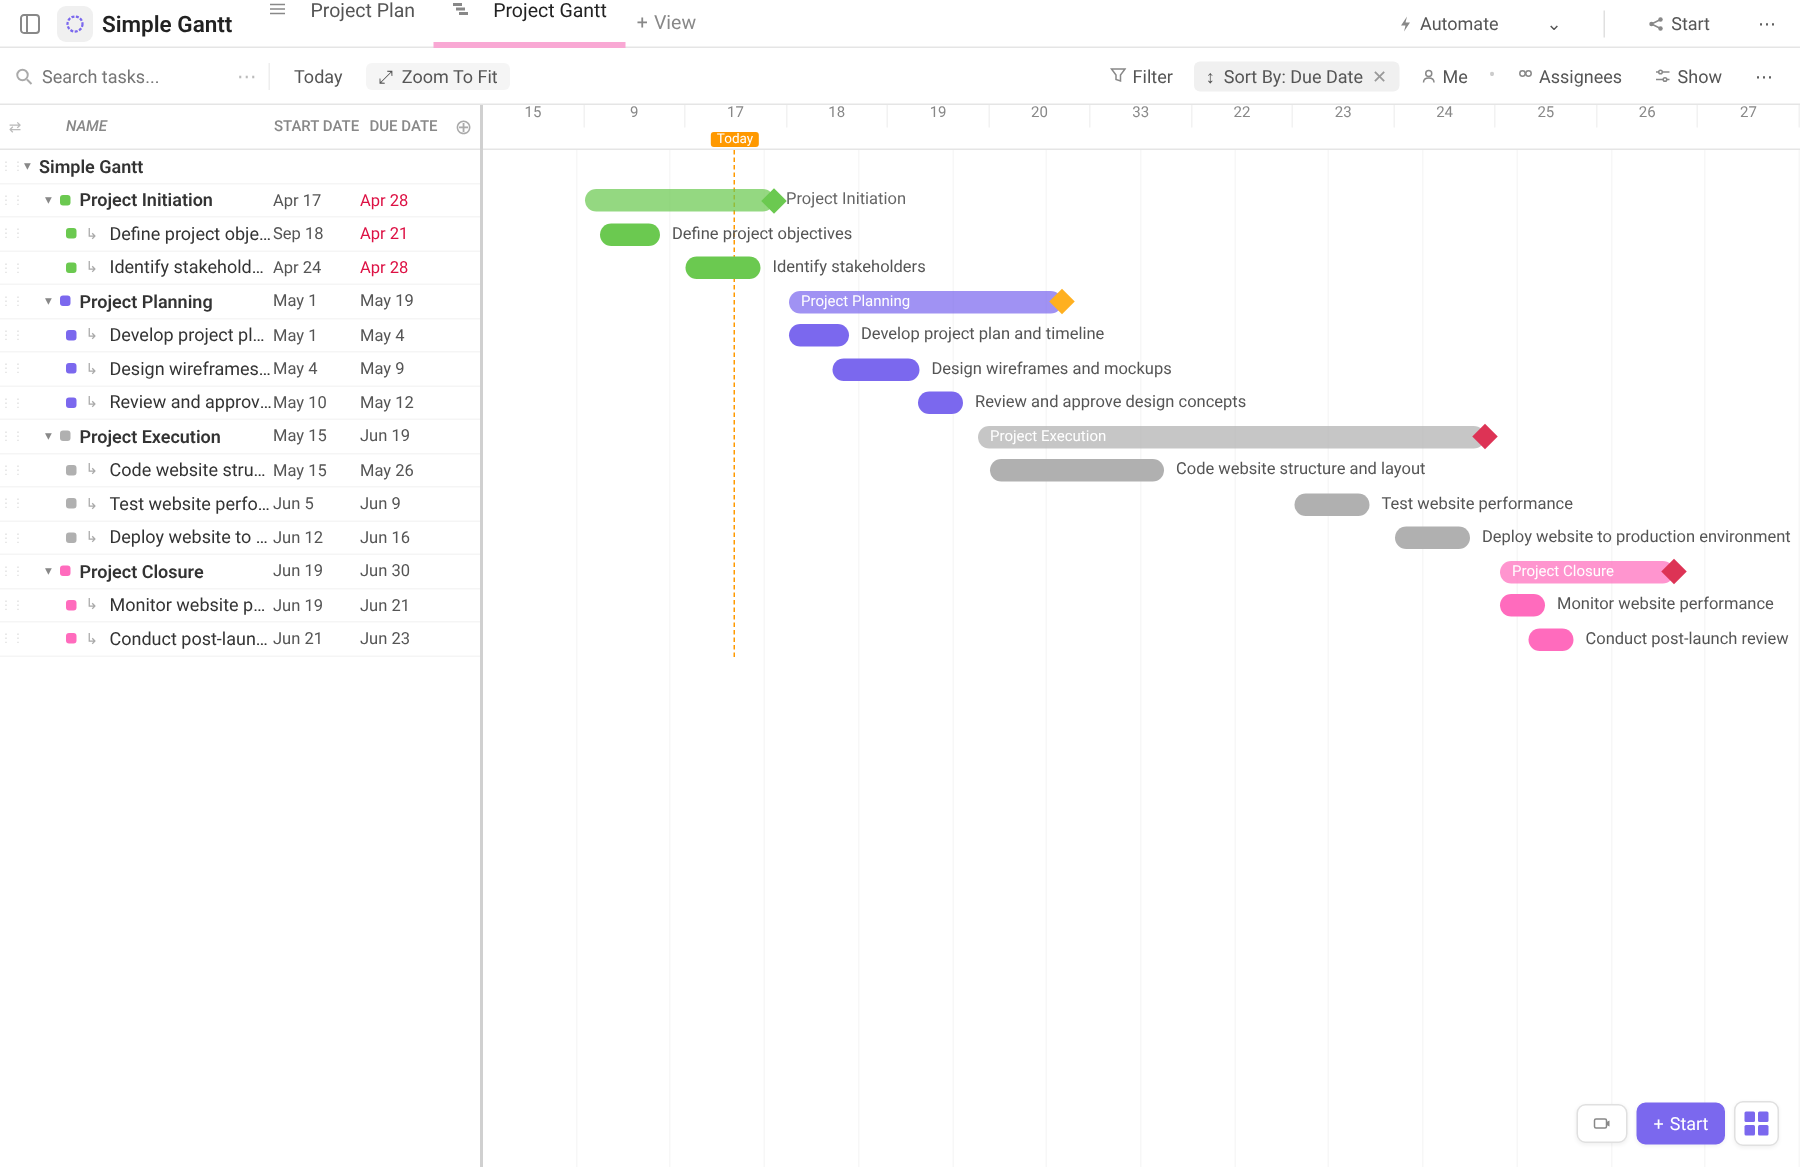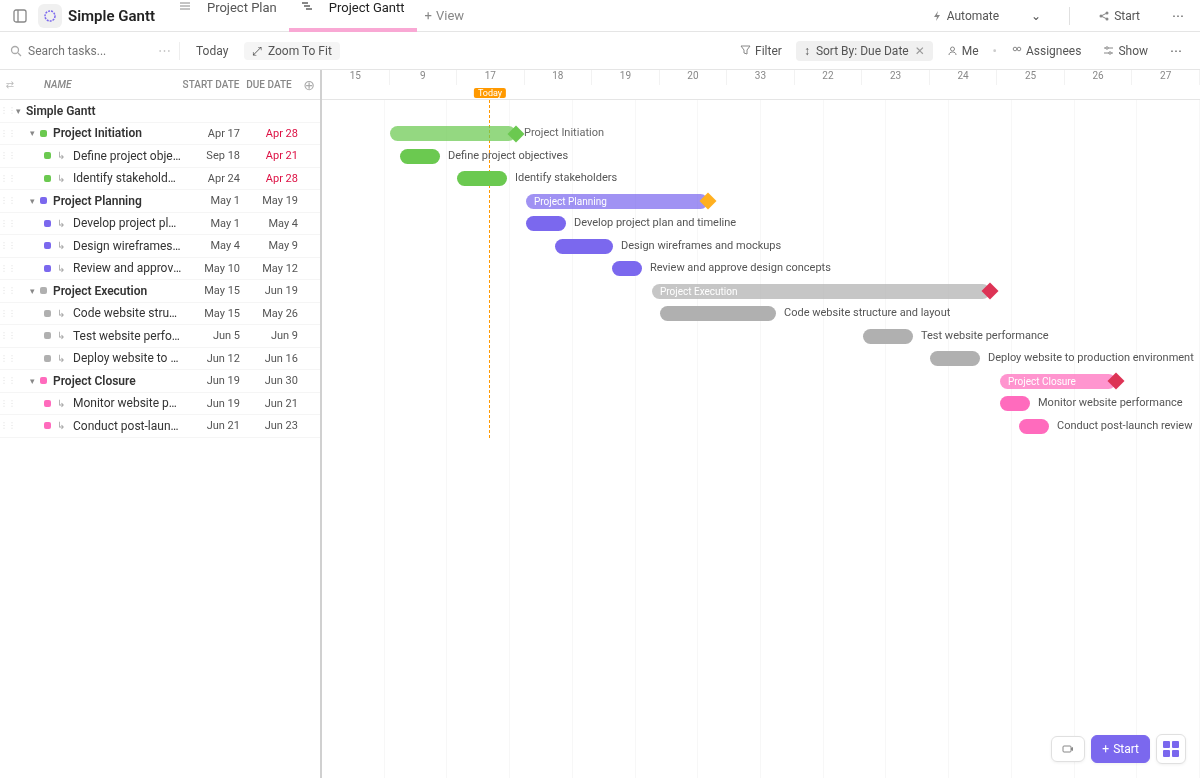--- a/index.html
+++ b/index.html
@@ -36,21 +36,21 @@
 
 .task-list { flex: 1; overflow-y: auto; }
 .task-row { display: flex; align-items: center; height: 22.5px; font-size: 12px; border-bottom: 1px solid #f5f5f5; }
 .task-row .drag { width: 8px; color: #ddd; font-size: 8px; }
 .task-row .indent { display: inline-block; }
 .task-row .caret { width: 10px; color: #888; cursor: pointer; font-size: 9px; }
 .task-row .badge { width: 7px; height: 7px; border-radius: 2px; margin-right: 6px; flex-shrink: 0; }
 .task-row .task-icon { width: 12px; color: #aaa; margin-right: 4px; font-size: 10px; }
 .task-row .name { flex: 1; overflow: hidden; text-overflow: ellipsis; white-space: nowrap; color: #333; }
 .task-row .name.group { font-weight: 600; }
-.task-row .date-col { width: 58px; text-align: right; font-size: 11px; color: #555; }
+.task-row .date-col { width: 58px; text-align: left; font-size: 11px; color: #555; }
 .task-row .date-col.red { color: #d14; }
 
 .gantt { flex: 1; position: relative; overflow: hidden; }
 .gantt-header { height: 30px; border-bottom: 1px solid #e5e5e5; display: flex; flex-direction: column; }
 .gantt-months { display: flex; height: 15px; font-size: 10px; color: #888; }
 .gantt-months div { border-right: 1px solid #eee; text-align: center; padding-top: 1px; }
 .gantt-days { display: flex; height: 15px; font-size: 10px; color: #888; }
 .gantt-days div { width: 67.6px; border-right: 1px solid #f2f2f2; text-align: center; }
 
 .gantt-body { position: relative; }

